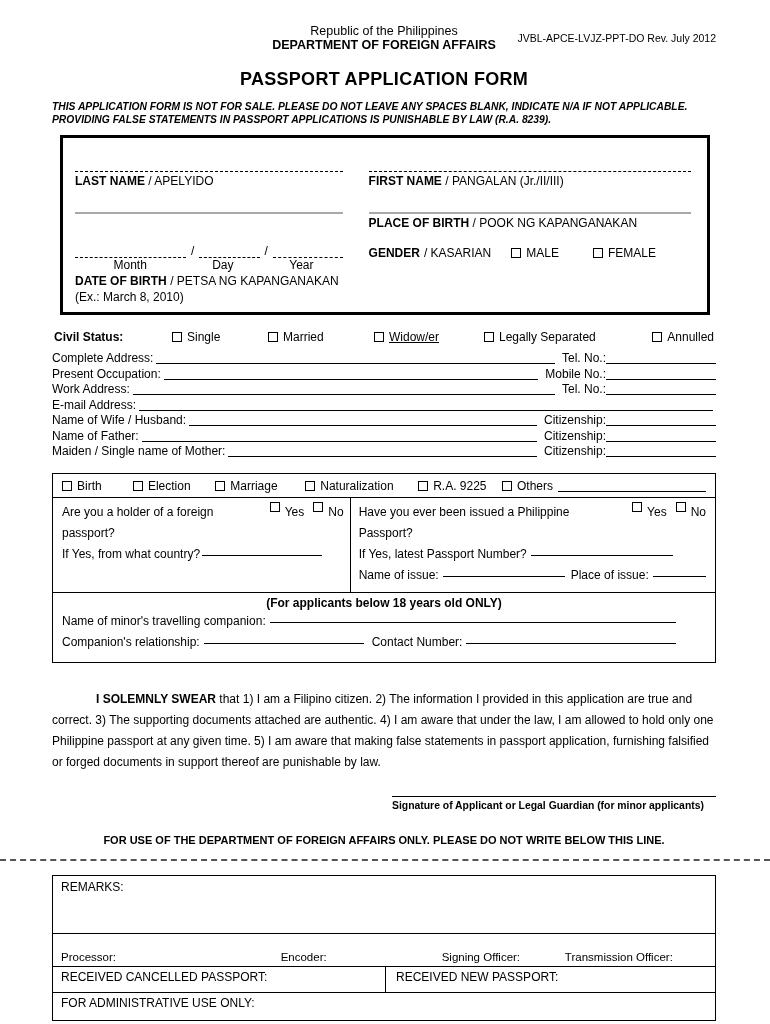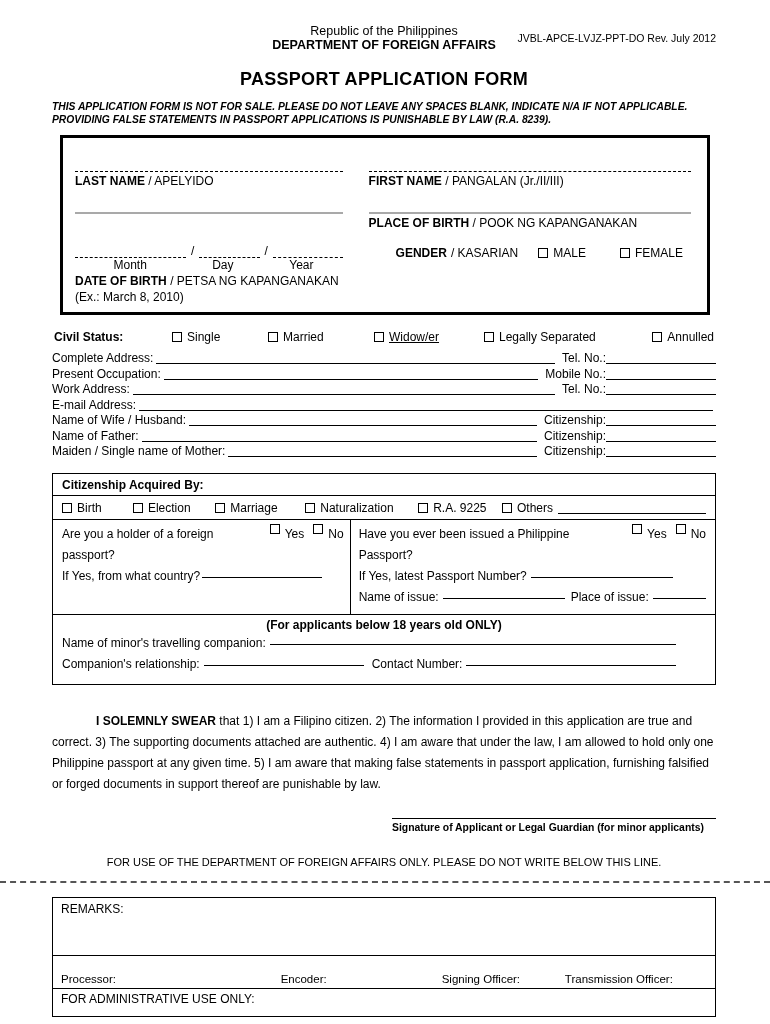--- a/index.html
+++ b/index.html
@@ -23,21 +23,21 @@
              display:grid; grid-template-columns:47.5% 52.5%; }
   .cell { padding-right:26px; }
   .wline { height:22px; border-bottom:1px dashed #000; }
   .gline { height:26px; border-bottom:2px solid #a9a9a9; }
   .flabel { margin-top:2px; font-size:12px; }
   .dobrow { display:flex; align-items:flex-end; margin-top:12px; height:16px; }
   .dseg { border-bottom:1px dashed #000; height:14px; }
   .dsep { padding:0 5px; }
   .dsub { display:flex; font-size:12px; }
   .dsub span { text-align:center; }
-  .gender-row { display:flex; align-items:center; margin-top:16px;margin-left:27px; }
+  .gender-row { display:flex; align-items:center; margin-top:16px; }
 
   
   .cb { display:inline-block; width:10px; height:10px; border:1.5px solid #000;
         margin-right:5px; flex:none; vertical-align:-1px; }
 
   
   .civil { display:flex; margin-top:15px; padding:0 2px; }
   .civil .opt { display:flex; align-items:center; }
 
   
@@ -60,21 +60,21 @@
   .minor-h { text-align:center; font-weight:bold; padding-top:3px; }
   .minor-body { padding:1px 9px 9px; }
 
   
   .oath { margin-top:26px; line-height:21px; text-indent:44px; }
   .sig { width:324px; margin-left:auto; margin-top:14px; }
   .sigline { border-bottom:1px solid #000; height:10px; }
   .siglabel { font-weight:bold; font-size:10.4px; margin-top:3px; }
 
   
-  .dfa-h { text-align:center; font-weight:normal; font-size:11px; margin-top:23px; }
+  .dfa-h { text-align:center; font-weight:bold; font-size:11px; margin-top:23px; }
   .dashline { margin:13px -54px 0 -52px; border-top:2px dashed #555; }
   .botbox { border:1.5px solid #000; margin-top:14px; }
   .remarks { height:58px; padding:4px 8px; border-bottom:1px solid #000; }
   .officers { height:33px; display:flex; align-items:flex-end; padding:2px 8px 3px; border-bottom:1px solid #000; font-size:11.5px; }
   .officers .o1 { width:34%; } .officers .o2 { width:18%; } .officers .o3 { width:26%;text-align:center; } .officers .o4 { flex:1; }
   .received { display:flex; border-bottom:1px solid #000; }
   .received .lcell { width:50.3%; border-right:1px solid #000; padding:3px 8px 8px; }
   .received .rcell { flex:1; padding:3px 10px 8px; }
   .admin { padding:3px 8px 10px; }
 
@@ -211,21 +211,20 @@
     </div>
     <div class="frow">
       <span>Maiden / Single name of Mother:</span>
       <span class="fill"></span>
       <span class="rlbl">Citizenship:</span>
       <span class="rfill"></span>
     </div>
   </div>
 
   <div class="citbox">
-    <div class="cit-h">Citizenship Acquired By:</div>
     <div class="cit-opts">
       <span class="opt" style="width:93px;">
         <span class="cb"></span>
         <span>Birth</span>
       </span>
       <span class="opt" style="width:108px;">
         <span class="cb"></span>
         <span>Election</span>
       </span>
       <span class="opt" style="width:118px;">
@@ -310,20 +309,24 @@
   <div class="botbox">
     <div class="remarks">
       <span>REMARKS:</span>
     </div>
     <div class="officers">
       <span class="o1">Processor:</span>
       <span class="o2">Encoder:</span>
       <span class="o3">Signing Officer:</span>
       <span class="o4">Transmission Officer:</span>
     </div>
+    <div class="received">
+      <div class="lcell">RECEIVED CANCELLED PASSPORT:</div>
+      <div class="rcell">RECEIVED NEW PASSPORT:</div>
+    </div>
     <div class="admin">FOR ADMINISTRATIVE USE ONLY:</div>
   </div>
 
   <div class="footer">
     <span>For more details please visit</span>
     <span class="b">www.dfa.gov.ph</span>
     <span>or</span><br>
     <span class="b">www.passport.com.ph</span>
   </div>
 

